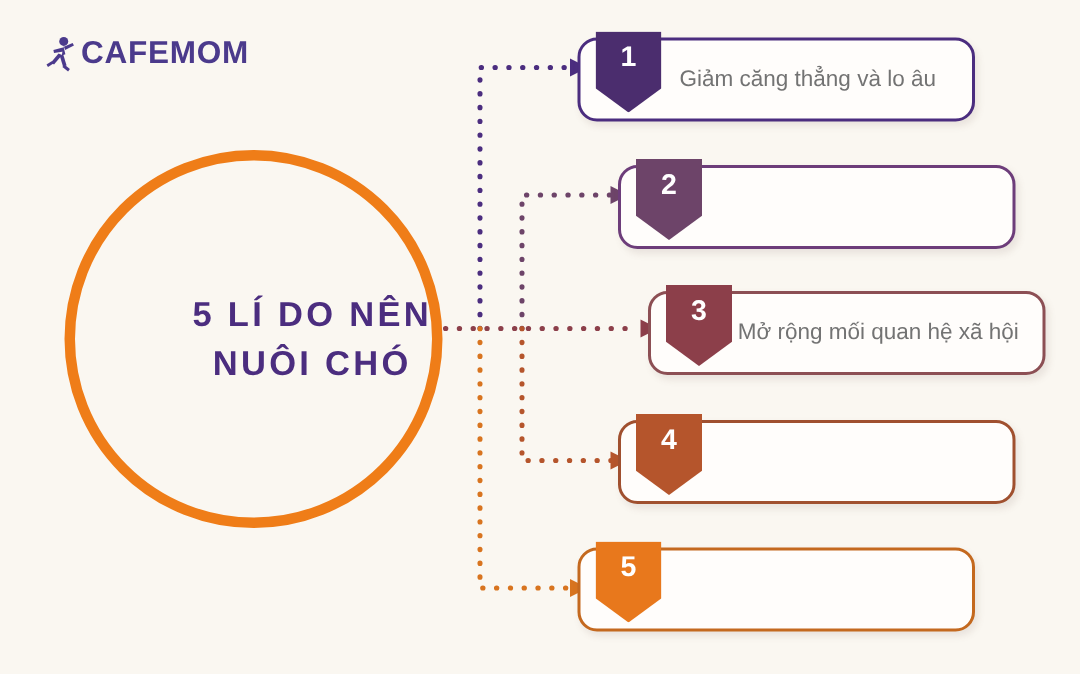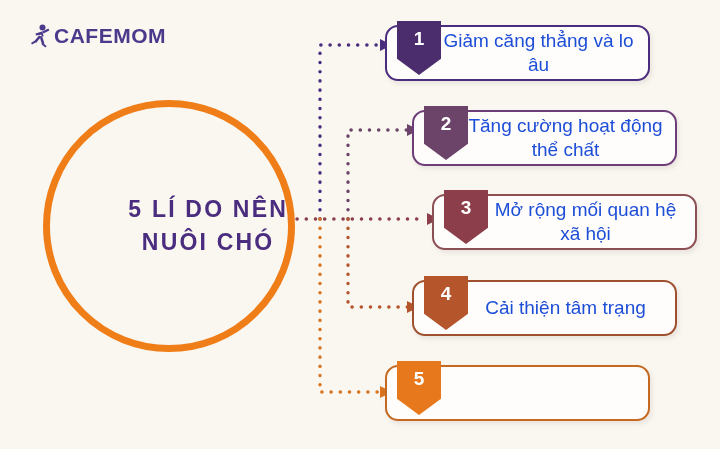--- a/index.html
+++ b/index.html
@@ -81,23 +81,23 @@
     background: #fffdfb;
     border: 2.5px solid #000;
     border-radius: 13px;
     display: flex;
     align-items: center;
     box-shadow: 2px 3px 5px rgba(120,100,90,0.13);
   }
   .card-text {
     flex: 1;
     text-align: center;
-    font-size: 19px;
+    font-size: 15px;
     line-height: 1.25;
-    color: #1d4ed8;
+    color: #737373;
     padding: 0 10px 0 52px;
     font-family: "Liberation Sans", sans-serif;
   }
 
   
   .badge {
     position: absolute;
     left: 10px;
     top: -6px;
     width: 44px;
@@ -162,37 +162,34 @@
       <span>1</span>
     </div>
     <div class="card-text">Giảm căng thẳng và
 lo âu</div>
   </div>
 
   <div class="card" style="left: 412px; top: 110px; width: 265px; border-color: rgb(109, 61, 122);">
     <div class="badge" style="background: rgb(109, 68, 105);">
       <span>2</span>
     </div>
-    <div class="card-text">Tăng cường hoạt động
-thể chất</div>
   </div>
 
   <div class="card" style="left: 432px; top: 194px; width: 265px; border-color: rgb(140, 79, 84);">
     <div class="badge" style="background: rgb(140, 63, 74);">
       <span>3</span>
     </div>
     <div class="card-text">Mở rộng mối quan hệ
 xã hội</div>
   </div>
 
   <div class="card" style="left: 412px; top: 280px; width: 265px; border-color: rgb(160, 80, 47);">
     <div class="badge" style="background: rgb(181, 85, 44);">
       <span>4</span>
     </div>
-    <div class="card-text" style="line-height: 1.2;">Cải thiện tâm trạng</div>
   </div>
 
   <div class="card" style="left: 385px; top: 365px; width: 265px; border-color: rgb(196, 105, 31);">
     <div class="badge" style="background: rgb(232, 120, 28);">
       <span>5</span>
     </div>
   </div>
 
 </div>
 

